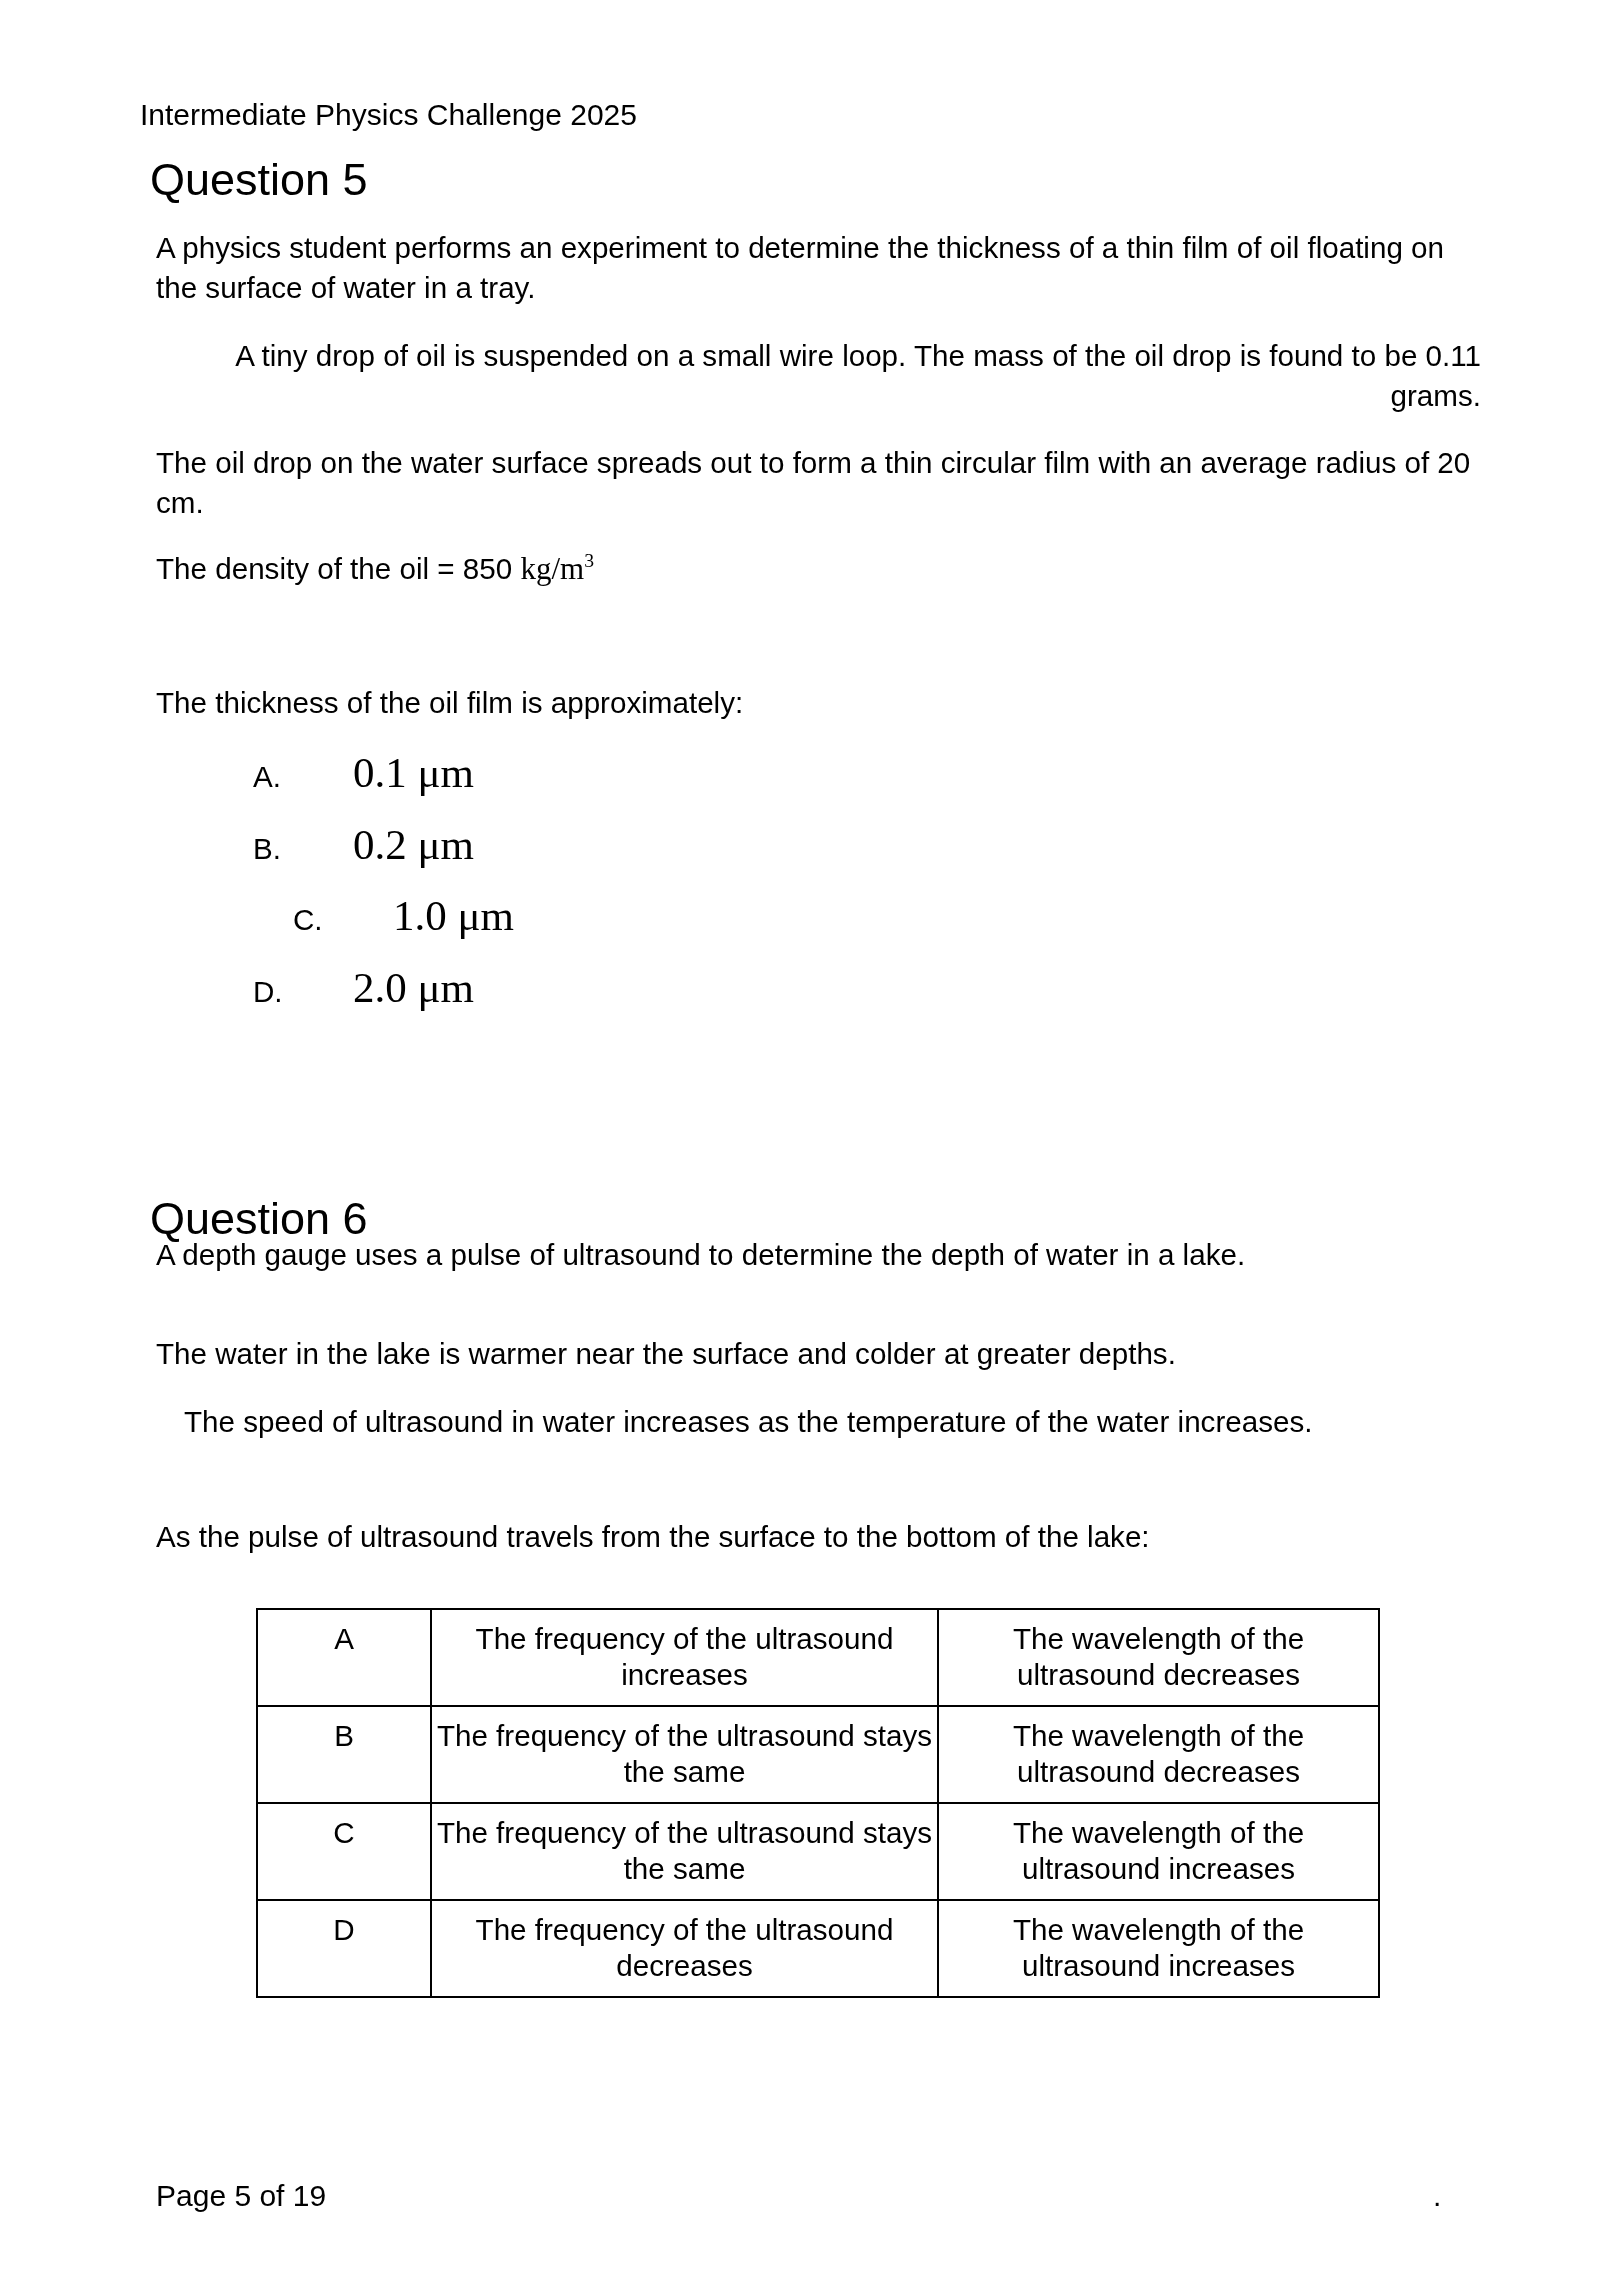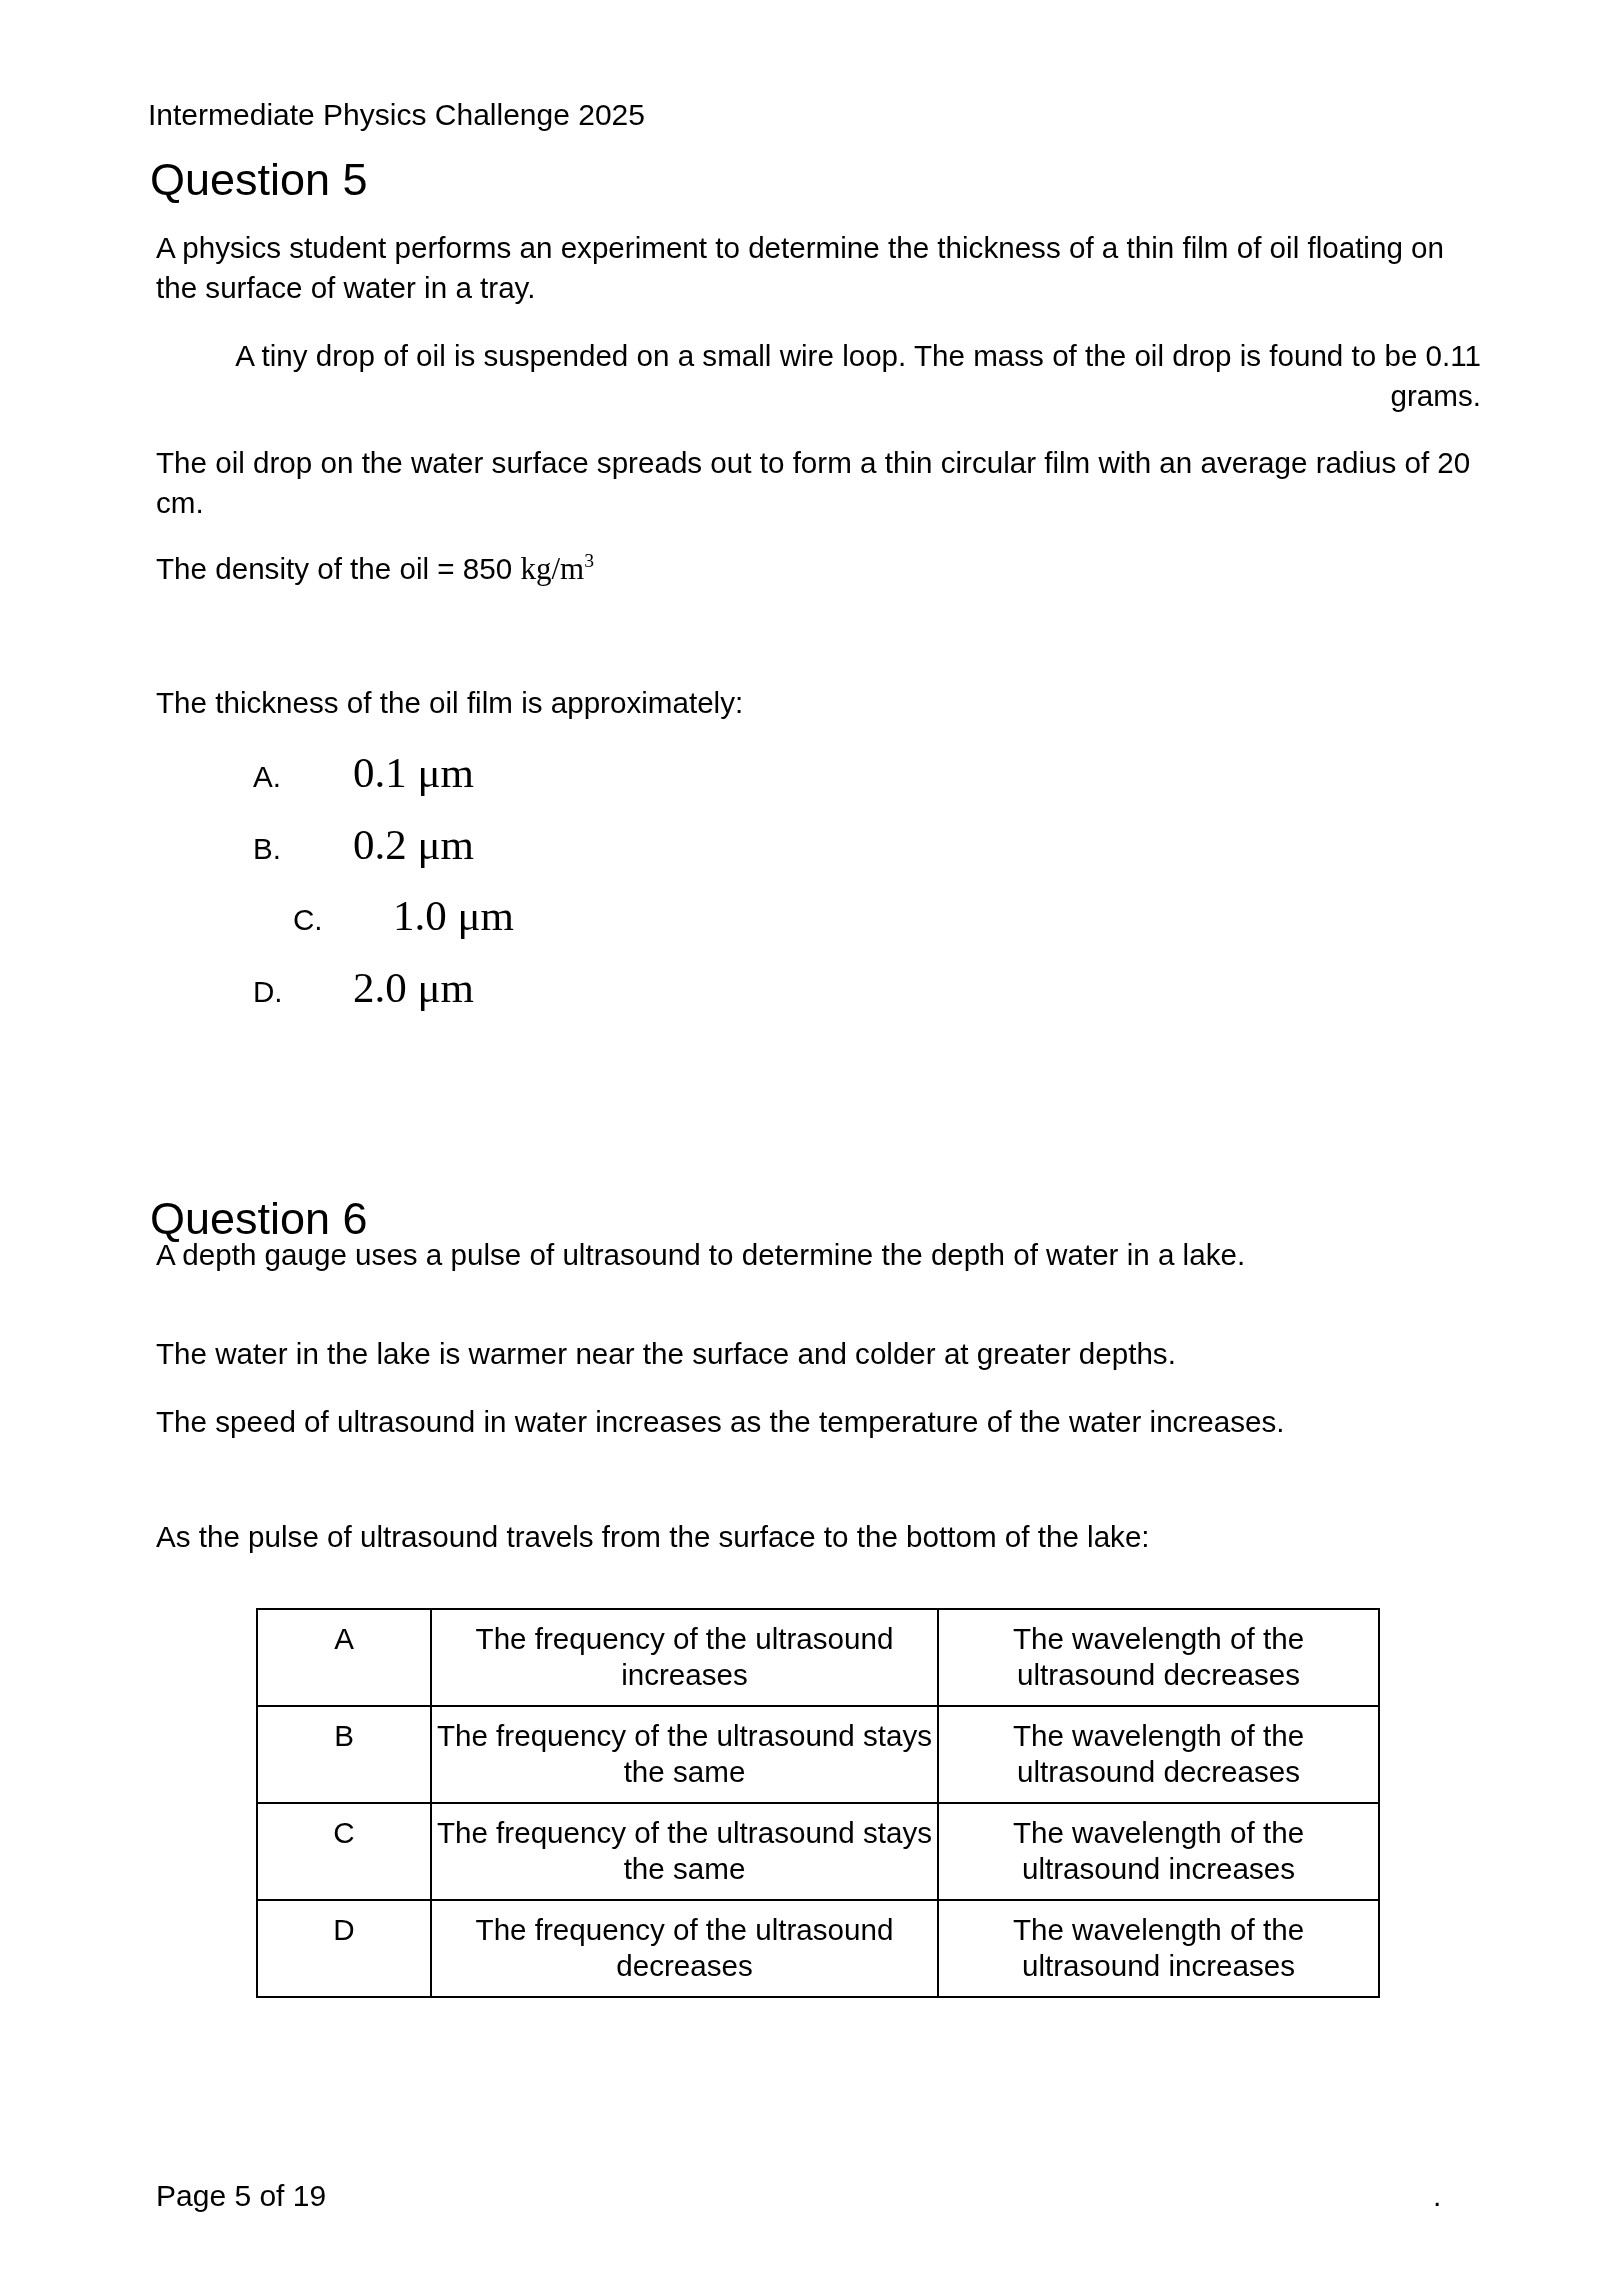--- a/index.html
+++ b/index.html
@@ -10,21 +10,21 @@
     body {
       width: 1621px;
       height: 2293px;
       position: relative;
       overflow: hidden;
       font-family: "Liberation Sans", sans-serif;
       color: #000000;
     }
     .abs { position: absolute; }
     .running-header {
-      left: 148px;
+      left: 140px;
       top: 97px;
       font-size: 30px;
       line-height: 36px;
       white-space: nowrap;
       text-align: center;
     }
     .q-title {
       left: 150px;
       font-size: 45px;
       line-height: 52px;
@@ -120,21 +120,21 @@
   <span class="letter">C.</span><span class="value">1.0 μm</span>
 </div>
 <div class="abs option" style="top:970px;">
   <span class="letter">D.</span><span class="value">2.0 μm</span>
 </div>
 
 <div class="abs q-title" style="top:1193px;">Question 6</div>
 
 <div class="abs para" style="top:1235px;">A depth gauge uses a pulse of ultrasound to determine the depth of water in a lake.</div>
 <div class="abs para" style="top:1334px;">The water in the lake is warmer near the surface and colder at greater depths.</div>
-<div class="abs para" style="top:1402px;">The speed of ultrasound in water increases as the temperature of the water increases.</div>
+<div class="abs para" style="top:1402px;margin-left:28px;">The speed of ultrasound in water increases as the temperature of the water increases.</div>
 <div class="abs para" style="top:1469px;margin-top:48px;">As the pulse of ultrasound travels from the surface to the bottom of the lake:</div>
 
 <table class="answers">
   <colgroup>
     <col style="width:174px;">
     <col style="width:507px;">
     <col style="width:441px;">
   </colgroup>
   <tbody>
     <tr>

